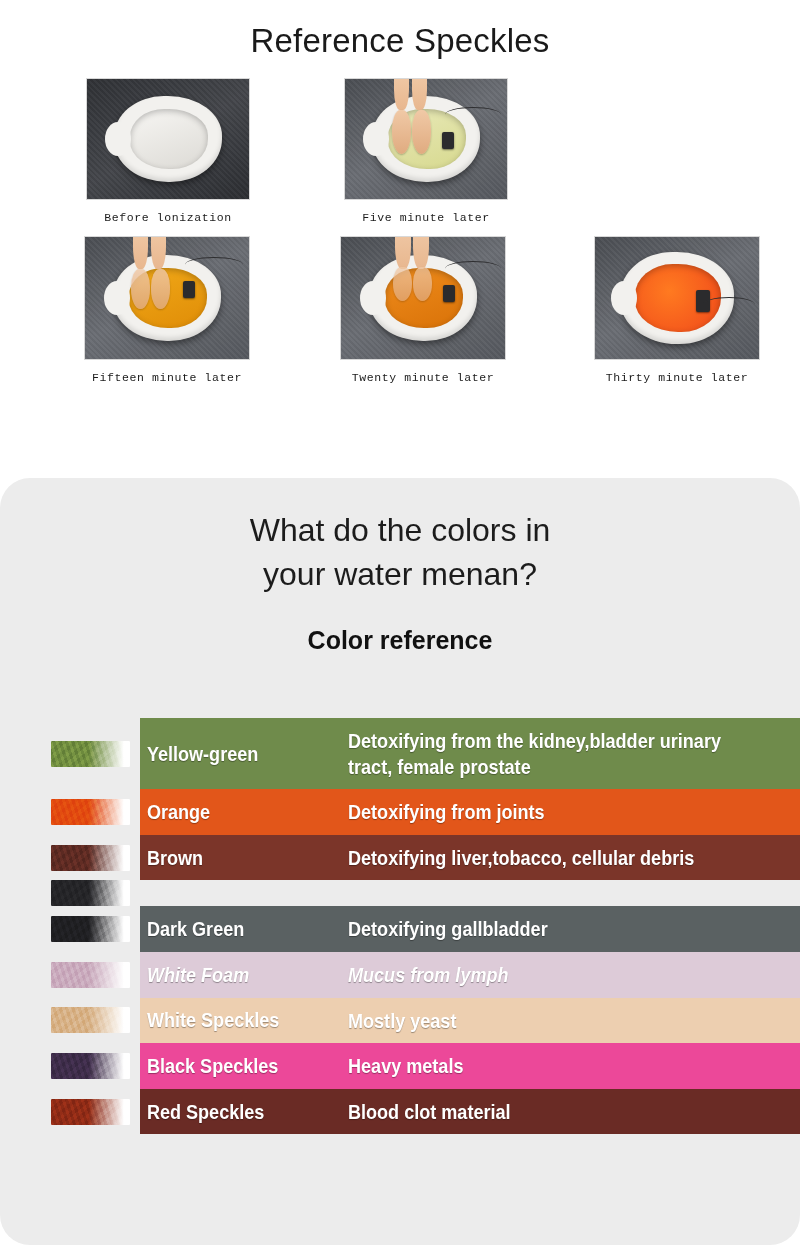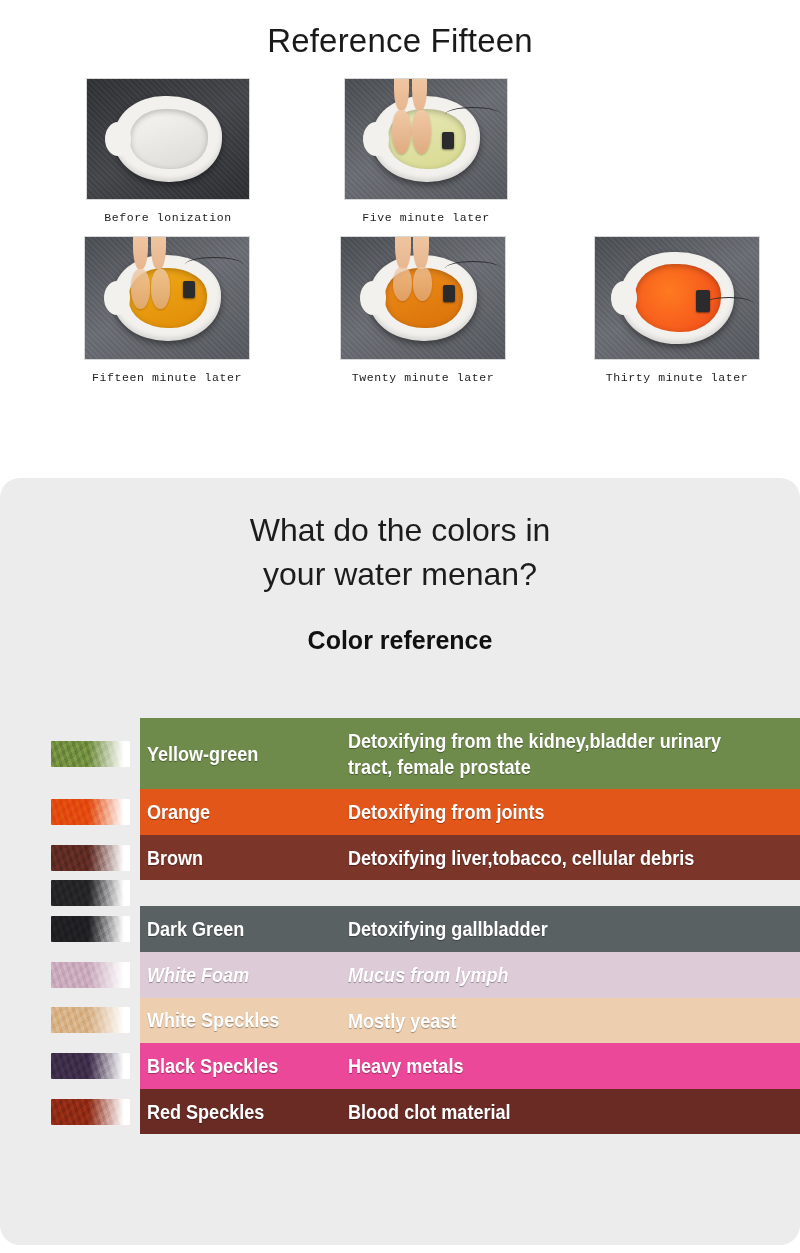--- a/index.html
+++ b/index.html
@@ -139,21 +139,21 @@
     letter-spacing:0.6px;
     white-space:nowrap;
   }
 
   
   .color-card{
     position:absolute;
     left:0;top:478px;
     width:800px;height:767px;
     background:#ececec;
-    border-radius:20px;
+    border-radius:30px;
   }
   .card-question{
     text-align:center;
     font-size:32px;
     font-weight:400;
     color:#1c1c1c;
     line-height:1.38;
     margin:0;
     padding-top:30px;
   }
@@ -230,21 +230,21 @@
     transform-origin:left center;
     width:116%;
     text-shadow:0 1px 1px rgba(0,0,0,.35);
   }
 </style>
 </head>
 <body>
 
 <div class="top-section">
 
-  <h1 class="main-title">Reference Fifteen</h1>
+  <h1 class="main-title">Reference Speckles</h1>
 
   <div class="photo-grid">
 
     <div class="photo-row row1">
 
       <div class="photo-cell c1">
         <div class="photo-frame">
           <div class="floor dark"></div>
           <div class="basin">
             <div class="water empty"></div>

